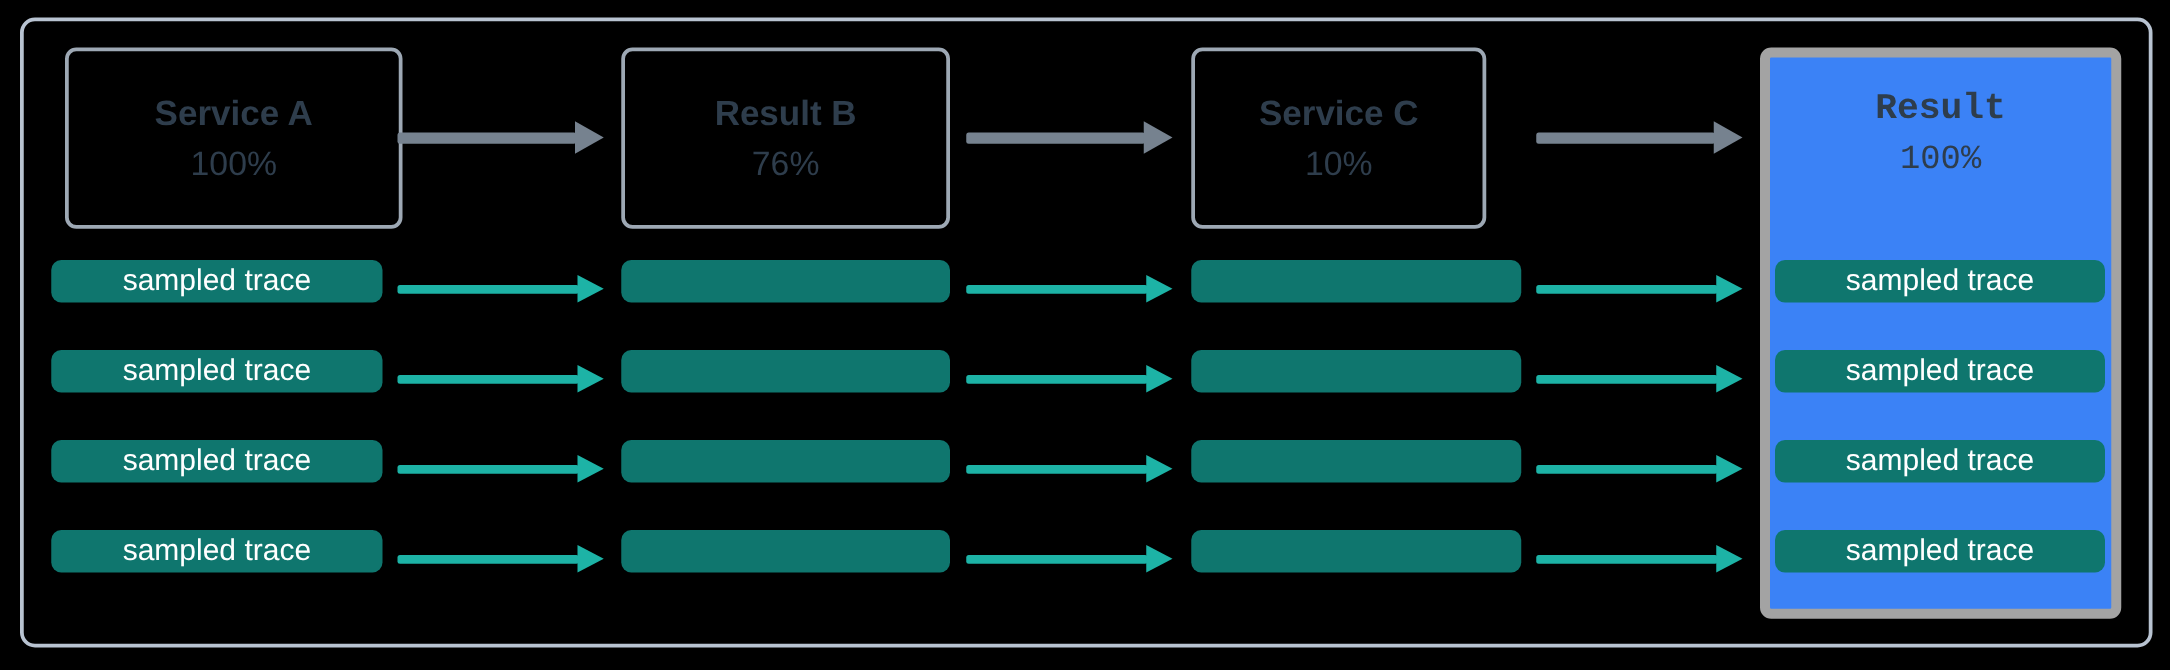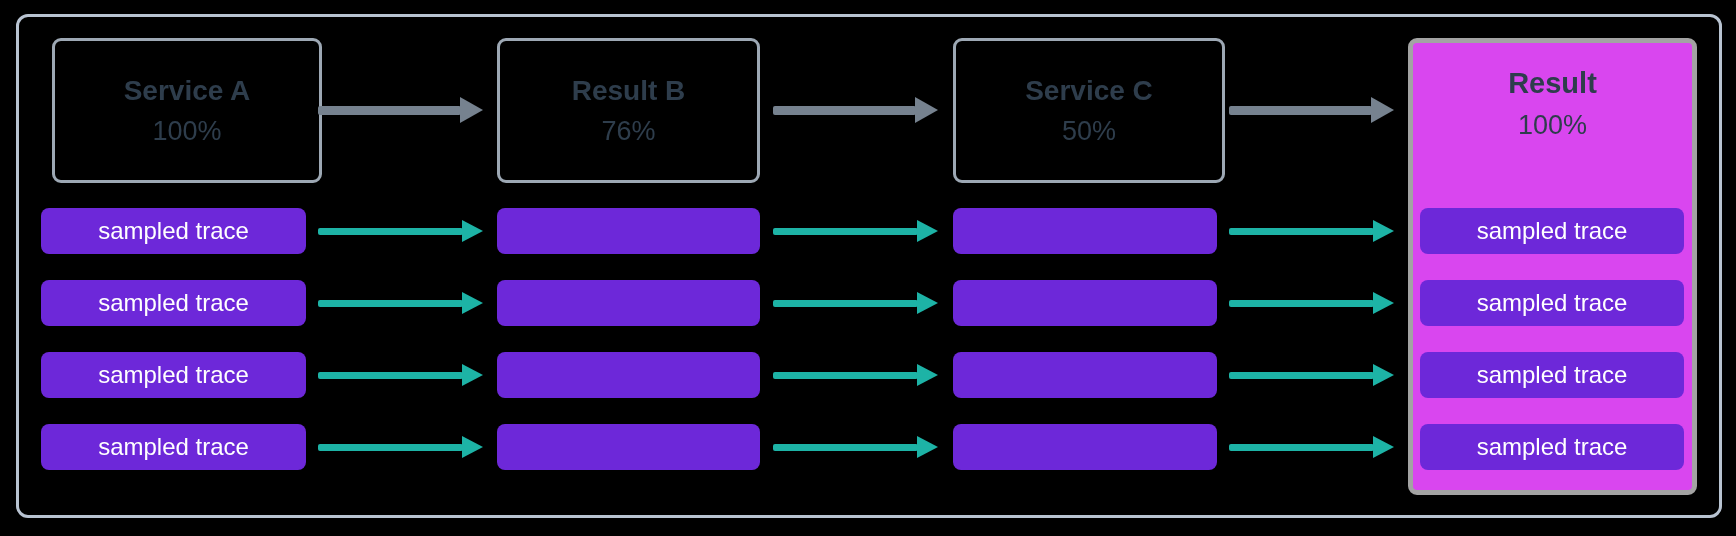--- a/index.html
+++ b/index.html
@@ -13,33 +13,33 @@
   }
   .svc-box{
     position:absolute;top:38px;height:145px;box-sizing:border-box;
     border:3px solid #9da8b4;border-radius:9px;
     display:flex;flex-direction:column;align-items:center;justify-content:center;gap:9px;
   }
   .svc-box .label{font-size:28px;font-weight:700;color:#2e3d4c;}
   .svc-box .rate{font-size:27px;font-weight:400;color:#2e3d4c;}
   .col-a{left:52px;width:270px;}
   .col-b{left:497px;width:263px;}
-  .col-c{left:953px;width:272px;}
+  .col-c{left:953px;width:236px;}
   .result-panel{
     position:absolute;left:1408px;top:38px;width:289px;height:457px;box-sizing:border-box;
-    background:#d946ef;border:5px solid #a3a3a3;border-radius:9px;
+    background:#3b82f6;border:8px solid #a3a3a3;border-radius:9px;font-family:Liberation Mono, monospace;
   }
   .result-header{
     position:absolute;left:0;top:24px;width:100%;
     display:flex;flex-direction:column;align-items:center;gap:10px;
   }
   .result-header .label{font-size:29px;font-weight:700;color:#2e3d4c;}
   .result-header .rate{font-size:27px;font-weight:400;color:#2e3d4c;}
   .trace{
-    position:absolute;height:46px;background:#6d28d9;border-radius:8px;
+    position:absolute;height:34px;background:#0f766e;border-radius:8px;
     display:flex;align-items:center;justify-content:center;
     color:#ffffff;font-size:24px;font-weight:500;
   }
   .trace.a{left:41px;width:265px;}
   .trace.b{left:497px;width:263px;}
   .trace.c{left:953px;width:264px;}
   .trace.r{left:1420px;width:264px;}
   .row1{top:208px;} .row2{top:280px;} .row3{top:352px;} .row4{top:424px;}
   .arrow{position:absolute;width:165px;}
   .arrow .shaft{position:absolute;left:0;border-radius:2px;}
@@ -63,21 +63,21 @@
   <div class="svc-box col-a">
     <div class="label">Service A</div>
     <div class="rate">100%</div>
   </div>
   <div class="svc-box col-b">
     <div class="label">Result B</div>
     <div class="rate">76%</div>
   </div>
   <div class="svc-box col-c">
     <div class="label">Service C</div>
-    <div class="rate">50%</div>
+    <div class="rate">10%</div>
   </div>
 
   <div class="result-panel">
     <div class="result-header">
       <div class="label">Result</div>
       <div class="rate">100%</div>
     </div>
   </div>
 
   <div class="arrow gray gx1 gy0">

